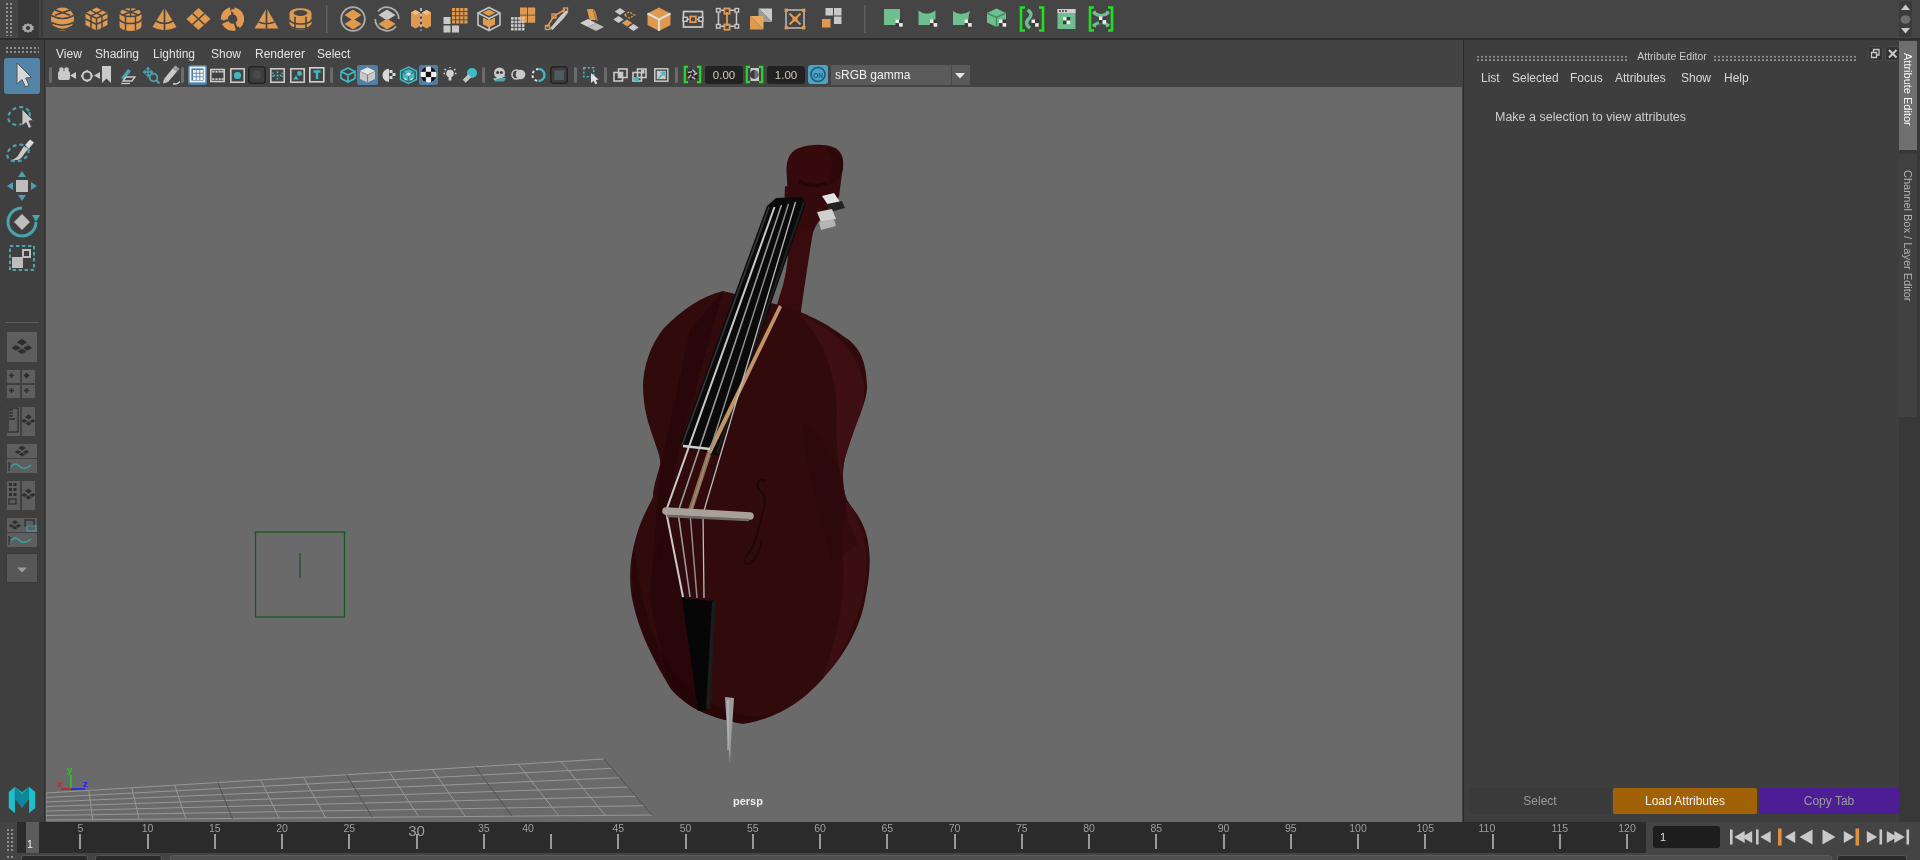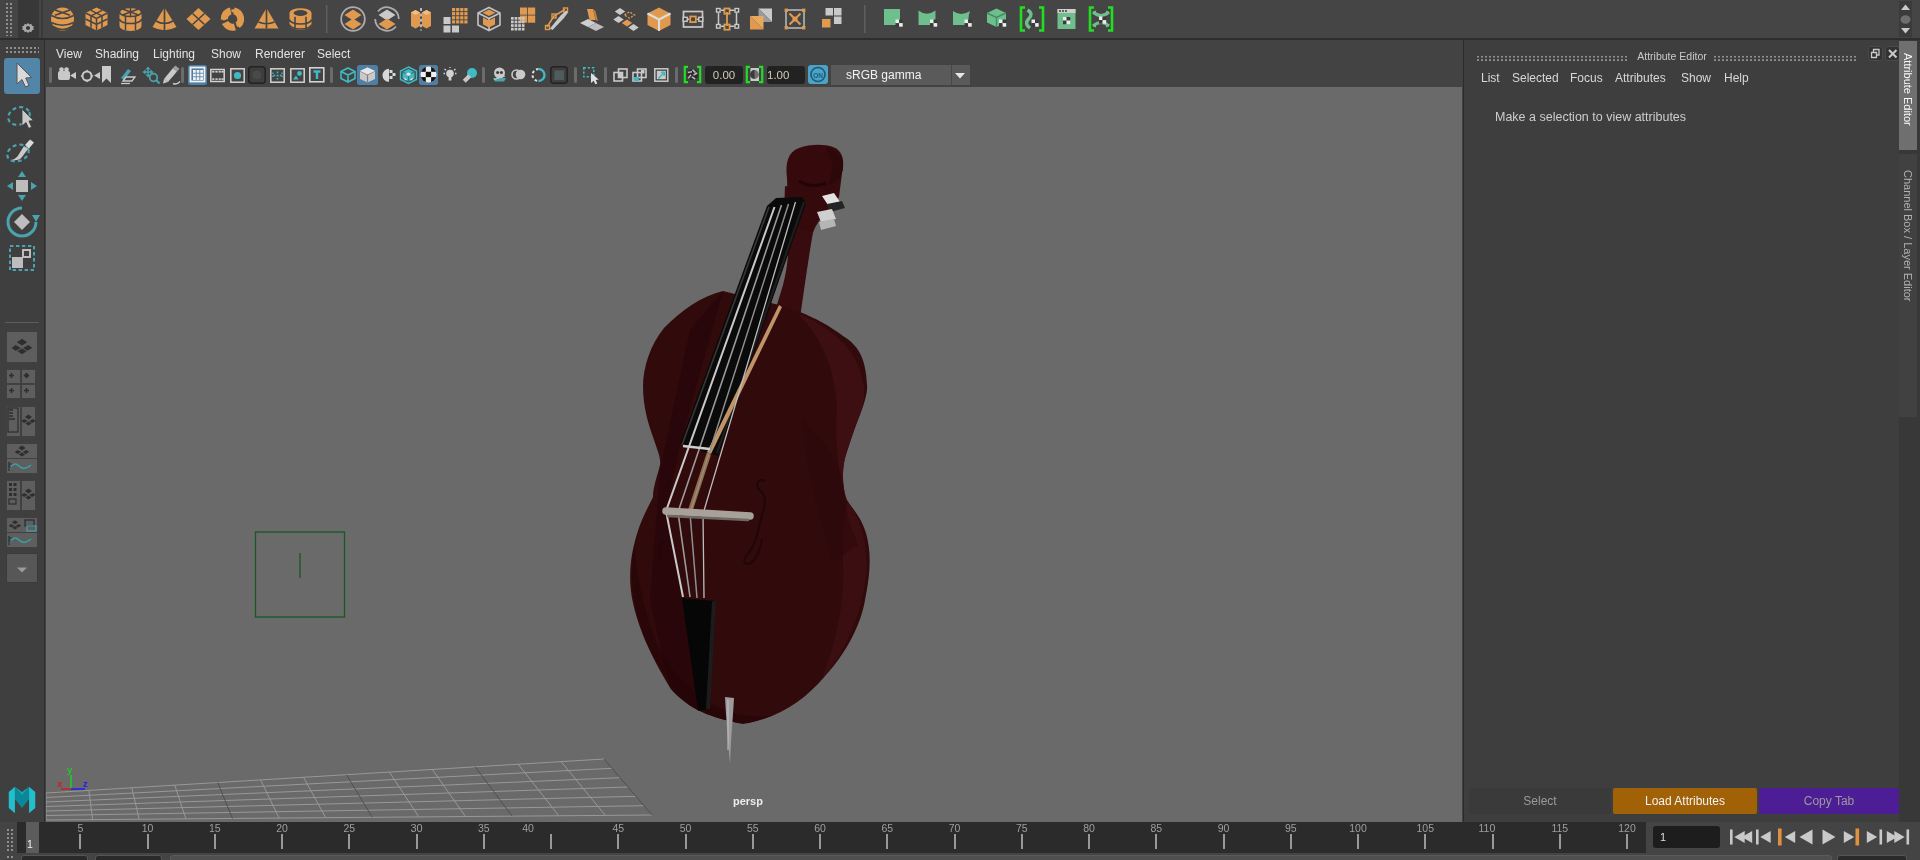--- a/index.html
+++ b/index.html
@@ -603,29 +603,29 @@
         <div style="position:absolute;left:705px;top:66px;width:38px;height:18px;background:#222;border-radius:3px;font-size:11.5px;color:#D2C9B8;text-align:center;line-height:18px">0.00</div>
         <svg style="position:absolute;left:746px;top:66px;overflow:visible" width="17" height="17">
           <g>
             <path d="M4 0.8 L0.8 0.8 L0.8 16.2 L4 16.2" stroke="#22DD22" stroke-width="2.2" fill="none"></path>
             <path d="M13 0.8 L16.2 0.8 L16.2 16.2 L13 16.2" stroke="#22DD22" stroke-width="2.2" fill="none"></path>
             <rect x="4.5" y="2" width="8.5" height="13" fill="#C9C9C9"></rect>
             <circle cx="8.5" cy="8.5" r="4.4" fill="#6E6E6E"></circle>
             <path d="M8.5 4.1 A4.4 4.4 0 0 0 8.5 12.9 Z" fill="#3a3a3a"></path>
           </g>
         </svg>
-        <div style="position:absolute;left:767px;top:66px;width:38px;height:18px;background:#222;border-radius:3px;font-size:11.5px;color:#D2C9B8;text-align:left;line-height:18px">1.00</div>
+        <div style="position:absolute;left:767px;top:66px;width:38px;height:18px;background:#222;border-radius:3px;font-size:11.5px;color:#D2C9B8;text-align:center;line-height:18px">1.00</div>
         <svg style="position:absolute;left:808px;top:65px;overflow:visible" width="20" height="19">
           <g>
             <rect x="0" y="0" width="20" height="19" rx="3" fill="#4DA2C6"></rect>
             <circle cx="10" cy="9.5" r="7" fill="none" stroke="#1A5B76" stroke-width="1.6"></circle>
             <text x="10" y="12.5" font-size="6.5" font-weight="bold" fill="#1A5B76" text-anchor="middle" font-family="Liberation Sans">ON</text>
           </g>
         </svg>
-        <div style="position:absolute;left:831px;top:65px;width:120px;height:20px;background:#5A5A5A;font-size:12px;color:#F2F2F2;line-height:20px;padding-left:15px;box-sizing:border-box">sRGB gamma</div>
+        <div style="position:absolute;left:831px;top:65px;width:120px;height:20px;background:#5A5A5A;font-size:12px;color:#F2F2F2;line-height:20px;padding-left:4px;box-sizing:border-box">sRGB gamma</div>
         <div style="position:absolute;left:951px;top:65px;width:18px;height:20px;background:#5A5A5A;border-left:1px solid #474747"></div>
         <svg style="position:absolute;left:954px;top:72px" width="12" height="8">
           <path d="M1 1 L6 6.5 L11 1 Z" fill="#E8E8E8"></path>
         </svg>
       </div>
     </div>
 <div style="position:absolute;left:46px;top:87px;width:1416px;height:735px;background:#6A6A6A;overflow:hidden">
   <svg width="1416" height="735" style="position:absolute;left:0;top:0">
     <g>
           <path d="M0 706.0 L558.0 672.0" stroke="#989898" stroke-width="1"></path>
@@ -742,21 +742,21 @@
       <div style="position:absolute;left:66.3px;top:0px;width:28px;text-align:center;font-size:10.5px;color:#9F9F9F">5</div>
       <div style="position:absolute;left:146.6px;top:12px;width:2px;height:15px;background:#999999"></div>
       <div style="position:absolute;left:133.6px;top:0px;width:28px;text-align:center;font-size:10.5px;color:#9F9F9F">10</div>
       <div style="position:absolute;left:213.8px;top:12px;width:2px;height:15px;background:#999999"></div>
       <div style="position:absolute;left:200.8px;top:0px;width:28px;text-align:center;font-size:10.5px;color:#9F9F9F">15</div>
       <div style="position:absolute;left:281.0px;top:12px;width:2px;height:15px;background:#999999"></div>
       <div style="position:absolute;left:268.0px;top:0px;width:28px;text-align:center;font-size:10.5px;color:#9F9F9F">20</div>
       <div style="position:absolute;left:348.3px;top:12px;width:2px;height:15px;background:#999999"></div>
       <div style="position:absolute;left:335.3px;top:0px;width:28px;text-align:center;font-size:10.5px;color:#9F9F9F">25</div>
       <div style="position:absolute;left:415.5px;top:12px;width:2px;height:15px;background:#999999"></div>
-      <div style="position:absolute;left:402.5px;top:0px;width:28px;text-align:center;font-size:11px;color:#9F9F9F">30</div>
+      <div style="position:absolute;left:402.5px;top:0px;width:28px;text-align:center;font-size:15px;color:#9F9F9F">30</div>
       <div style="position:absolute;left:482.8px;top:12px;width:2px;height:15px;background:#999999"></div>
       <div style="position:absolute;left:469.8px;top:0px;width:28px;text-align:center;font-size:10.5px;color:#9F9F9F">35</div>
       <div style="position:absolute;left:550.0px;top:12px;width:2px;height:15px;background:#999999"></div>
       <div style="position:absolute;left:514px;top:0px;width:28px;text-align:center;font-size:10.5px;color:#9F9F9F">40</div>
       <div style="position:absolute;left:617.3px;top:12px;width:2px;height:15px;background:#999999"></div>
       <div style="position:absolute;left:604.3px;top:0px;width:28px;text-align:center;font-size:10.5px;color:#9F9F9F">45</div>
       <div style="position:absolute;left:684.5px;top:12px;width:2px;height:15px;background:#999999"></div>
       <div style="position:absolute;left:671.5px;top:0px;width:28px;text-align:center;font-size:10.5px;color:#9F9F9F">50</div>
       <div style="position:absolute;left:751.8px;top:12px;width:2px;height:15px;background:#999999"></div>
       <div style="position:absolute;left:738.8px;top:0px;width:28px;text-align:center;font-size:10.5px;color:#9F9F9F">55</div>

